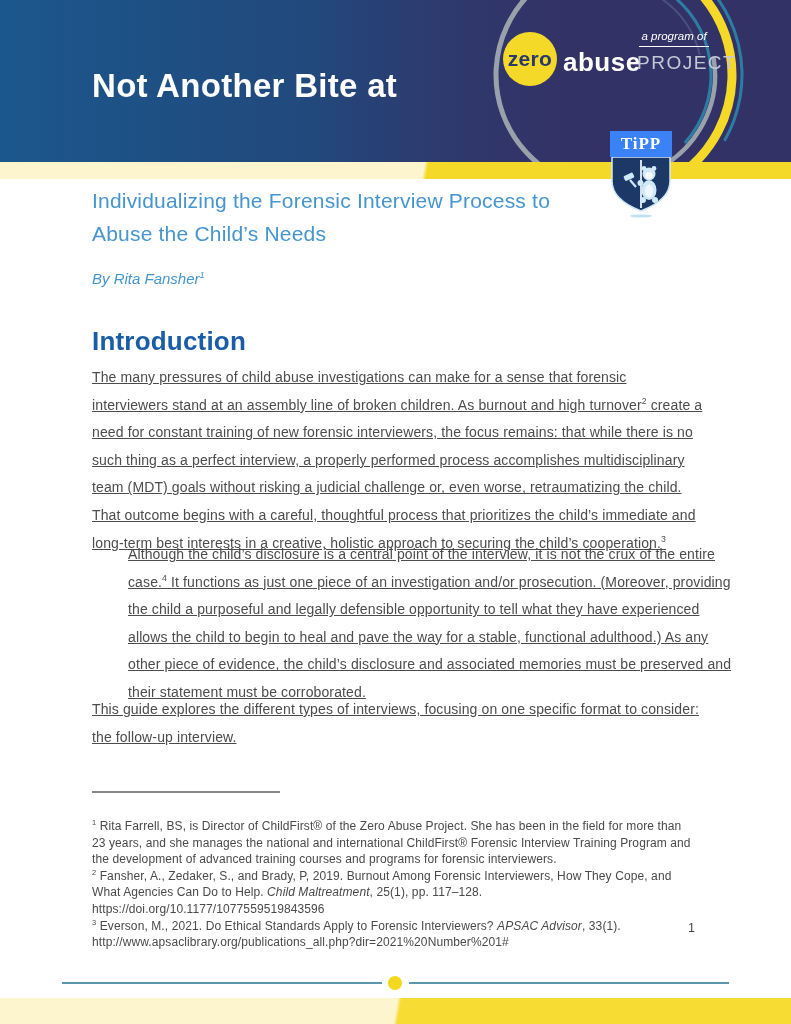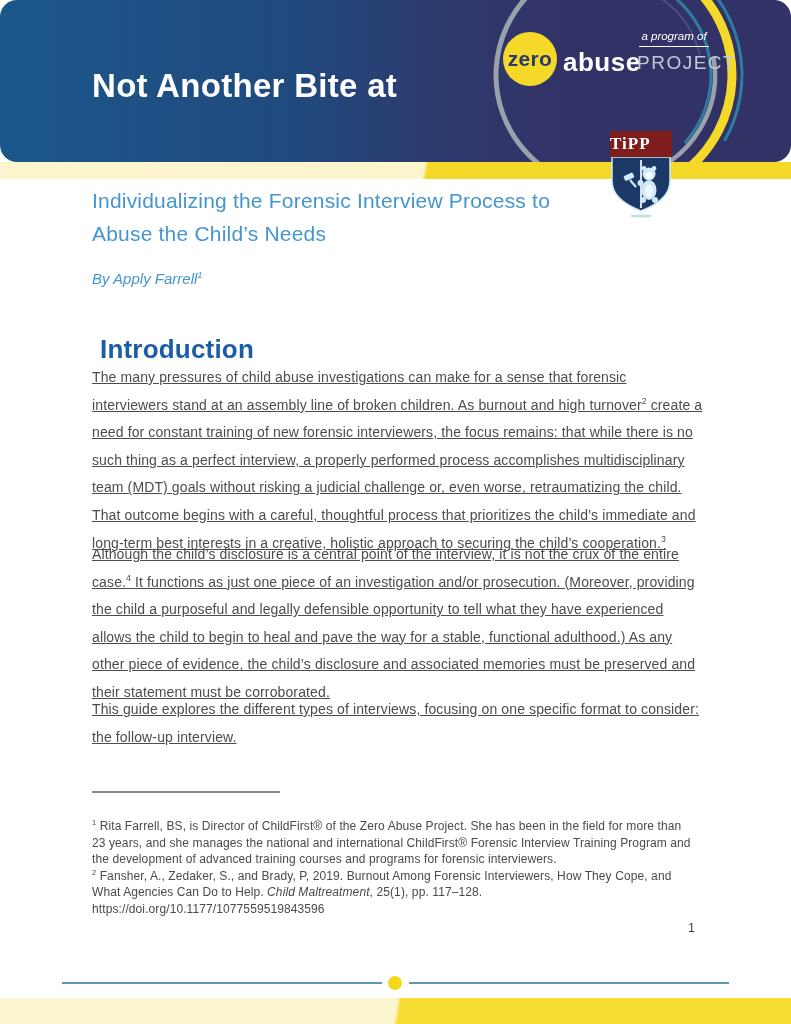--- a/index.html
+++ b/index.html
@@ -5,21 +5,20 @@
   html,body{margin:0;padding:0;background:#e8e8e8;}
   .page{
     position:relative;width:791px;height:1024px;margin:0 auto;
     background:#ffffff;overflow:hidden;
     font-family:"Liberation Sans","DejaVu Sans",sans-serif;
   }
   
   .hero{
     position:absolute;left:0;top:0;width:791px;height:162px;
     background:linear-gradient(90deg,#1b578c 0%,#21497d 38%,#2f386c 58%,#333266 72%,#333266 100%);
-    border-radius:17px;
   }
   .rings{position:absolute;right:0;top:0;}
   .title{
     position:absolute;left:92px;top:66px;margin:0;
     color:#ffffff;font-size:33px;line-height:40px;font-weight:600;letter-spacing:.3px;
   }
   .logo{position:absolute;left:503px;top:30px;width:210px;height:64px;}
   .logo-tagline{
     position:absolute;left:136px;top:0;width:70px;text-align:center;
     color:#ffffff;font-size:11.5px;font-style:italic;
@@ -31,40 +30,40 @@
   }
   .zero-circle span{color:#2c3a6b;font-size:21px;font-weight:700;letter-spacing:.3px;text-align:center;}
   .logo-abuse{position:absolute;left:60px;top:17px;color:#ffffff;font-size:26px;font-weight:700;letter-spacing:.5px;}
   .logo-project{position:absolute;left:134px;top:22px;color:#c3cad5;font-size:19px;font-weight:400;letter-spacing:1.5px;text-align:center;}
   
   .strip{position:absolute;left:0;width:791px;}
   .strip-top{top:162px;height:17px;background:linear-gradient(100deg,#fcf5cd 0 53.5%,#f5d929 54% 100%);}
   .strip-bottom{top:998px;height:26px;background:linear-gradient(100deg,#fcf5cd 0 50%,#f6dc33 50.5% 100%);}
   
   .tipp-banner{
-    position:absolute;left:610px;top:131px;width:62px;height:26px;background:#7f1d1d;
-    color:#ffffff;line-height:26px;font-size:17px;font-weight:700;
+    position:absolute;left:610px;top:131px;width:62px;height:26px;background:#3b82f6;
+    color:#ffffff;text-align:center;line-height:26px;font-size:17px;font-weight:700;
     letter-spacing:1px;font-family:"Liberation Serif","DejaVu Serif",serif;
   }
   .tipp-shield{position:absolute;left:602px;top:157px;}
   
   .subtitle{
     position:absolute;left:92px;top:184px;width:500px;margin:0;
     color:#4595cf;font-size:21px;line-height:33px;font-weight:500;letter-spacing:.2px;
   }
   .byline{position:absolute;left:92px;top:270px;margin:0;color:#4595cf;font-size:15px;font-style:italic;}
   .intro-heading{
-    position:absolute;left:92px;top:326px;margin:8px;
+    position:absolute;left:92px;top:326px;margin:0;
     color:#1a5da6;font-size:26px;font-weight:700;letter-spacing:.2px;
   }
   .body-par{
     position:absolute;left:92px;width:614px;margin:0;
     color:#4c4c4c;font-size:14px;line-height:27.6px;letter-spacing:.12px;text-decoration:underline;
   }
-  .p1{top:364px;} .p2{top:541px;} .p3{top:696px;}
+  .p1{top:364px;} .p2{top:541px;margin-left:36px;} .p3{top:696px;}
   sup{font-size:.62em;line-height:0;vertical-align:super;}
   
   .fn-divider{position:absolute;left:92px;top:791px;width:188px;height:2px;background:#898989;}
   .footnotes{
     position:absolute;left:92px;top:818px;width:606px;
     color:#4a4a4a;font-size:12px;line-height:16.6px;letter-spacing:.1px;
   }
   .footnotes p{margin:0;}
   .page-number{position:absolute;left:688px;top:921px;color:#444444;font-size:12.5px;}
   
@@ -121,34 +120,35 @@
     </g>
     <g fill="#cfe9f8" stroke="none">
       <rect x="22" y="17" width="10" height="5.5" rx="1.2" transform="rotate(-25 27 20)"></rect>
       <line x1="28" y1="23" x2="34" y2="30" stroke="#cfe9f8" stroke-width="2.2"></line>
     </g>
     <ellipse cx="39" cy="59" rx="11" ry="1.6" fill="#b5dcf0" opacity=".85"></ellipse>
   </svg>
 
   <p class="subtitle">Individualizing the Forensic Interview Process to Abuse the Child’s Needs</p>
 
-  <p class="byline"><span>By Apply Farrell</span><sup>1</sup></p>
+  <p class="byline"><span>By Rita Fansher</span><sup>1</sup></p>
 
   <h2 class="intro-heading">Introduction</h2>
 
   <p class="body-par p1"><span>The many pressures of child abuse investigations can make for a sense that forensic interviewers stand at an assembly line of broken children. As burnout and high turnover</span><sup>2</sup><span> create a need for constant training of new forensic interviewers, the focus remains: that while there is no such thing as a perfect interview, a properly performed process accomplishes multidisciplinary team (MDT) goals without risking a judicial challenge or, even worse, retraumatizing the child. That outcome begins with a careful, thoughtful process that prioritizes the child’s immediate and long-term best interests in a creative, holistic approach to securing the child’s cooperation.</span><sup>3</sup></p>
 
   <p class="body-par p2"><span>Although the child’s disclosure is a central point of the interview, it is not the crux of the entire case.</span><sup>4</sup><span> It functions as just one piece of an investigation and/or prosecution. (Moreover, providing the child a purposeful and legally defensible opportunity to tell what they have experienced allows the child to begin to heal and pave the way for a stable, functional adulthood.) As any other piece of evidence, the child’s disclosure and associated memories must be preserved and their statement must be corroborated.</span></p>
 
   <p class="body-par p3">This guide explores the different types of interviews, focusing on one specific format to consider: the follow-up interview.</p>
 
   <div class="fn-divider"></div>
   <div class="footnotes">
     <p><sup>1</sup> <span>Rita Farrell, BS, is Director of ChildFirst® of the Zero Abuse Project. She has been in the field for more than 23 years, and she manages the national and international ChildFirst® Forensic Interview Training Program and the development of advanced training courses and programs for forensic interviewers.</span><i></i><span></span></p>
     <p><sup>2</sup> <span>Fansher, A., Zedaker, S., and Brady, P, 2019. Burnout Among Forensic Interviewers, How They Cope, and What Agencies Can Do to Help. </span><i>Child Maltreatment</i><span>, 25(1), pp. 117–128. https://doi.org/10.1177/1077559519843596</span></p>
+    <p><sup>3</sup> <span>Everson, M., 2021. Do Ethical Standards Apply to Forensic Interviewers? </span><i>APSAC Advisor</i><span>, 33(1). http://www.apsaclibrary.org/publications_all.php?dir=2021%20Number%201#</span></p>
   </div>
 
   <div class="page-number">1</div>
 
   <div class="rule-left"></div>
   <div class="rule-dot"></div>
   <div class="rule-right"></div>
   <div class="strip strip-bottom"></div>
 
 </div>

